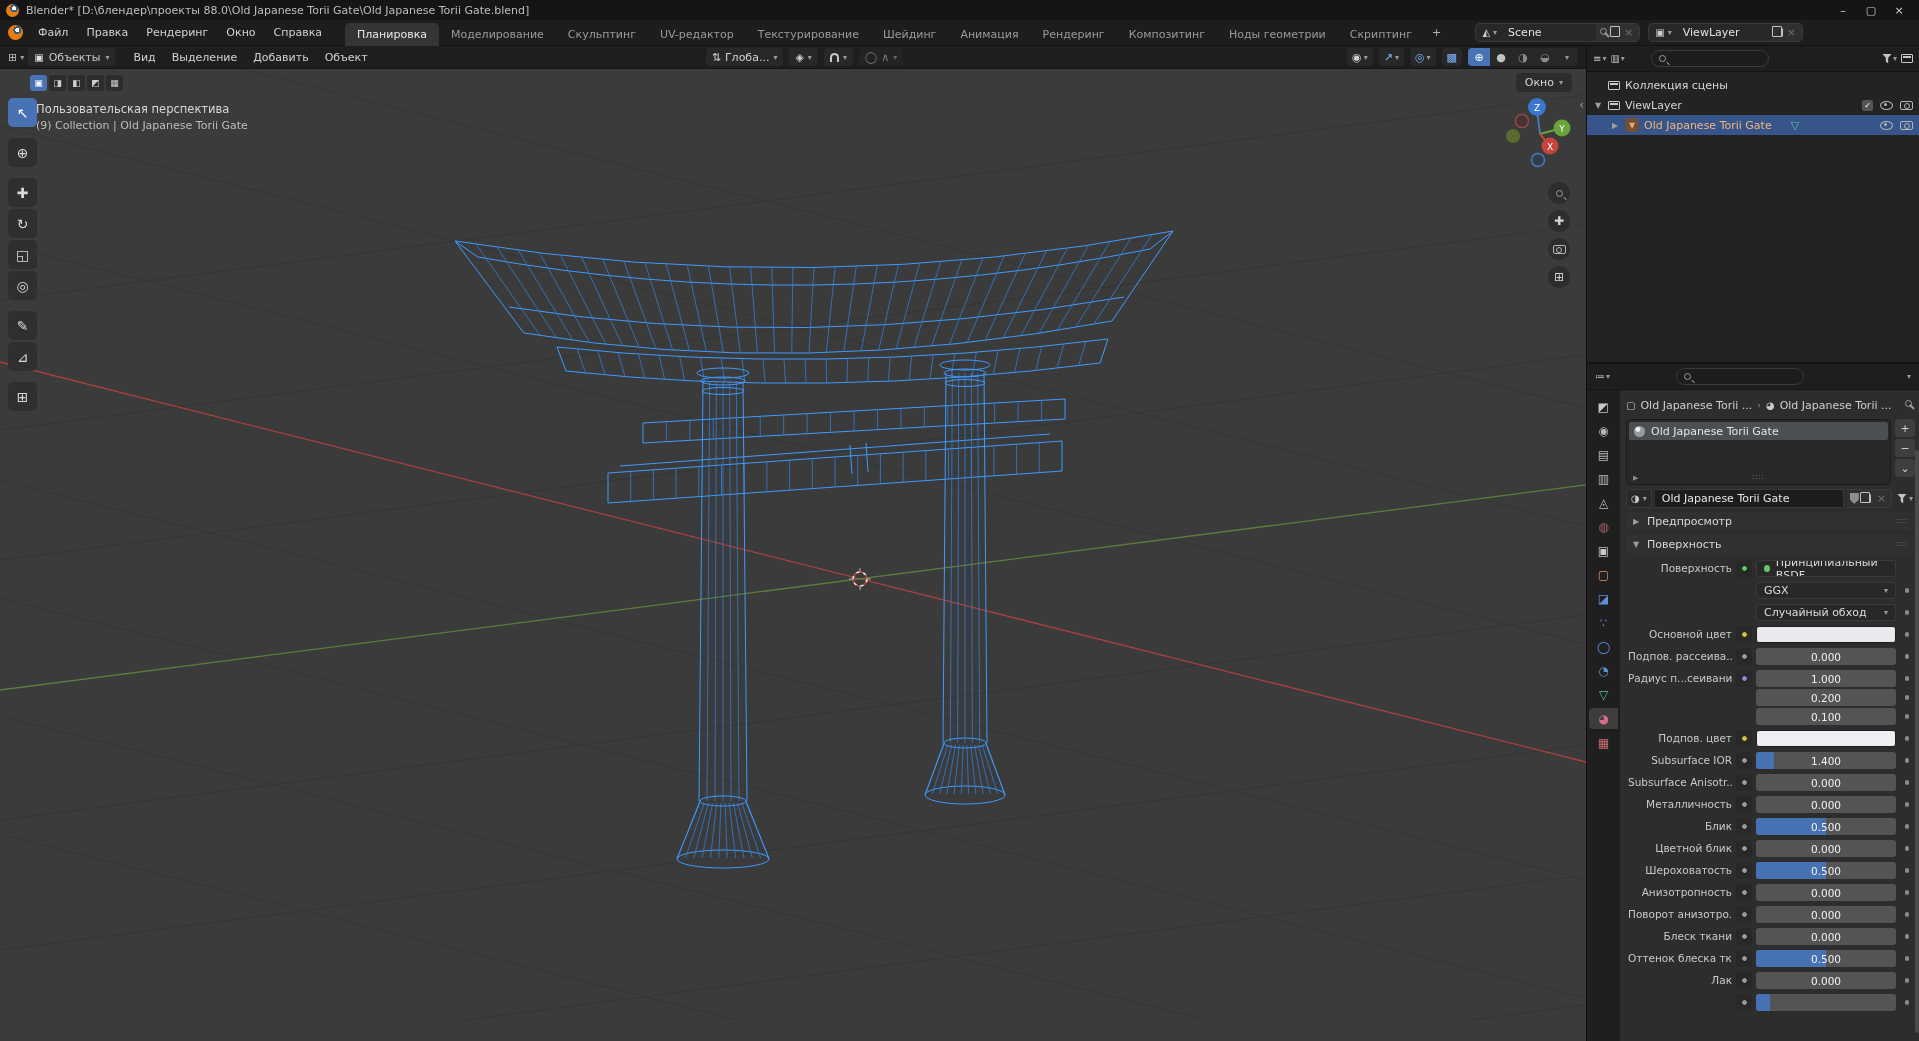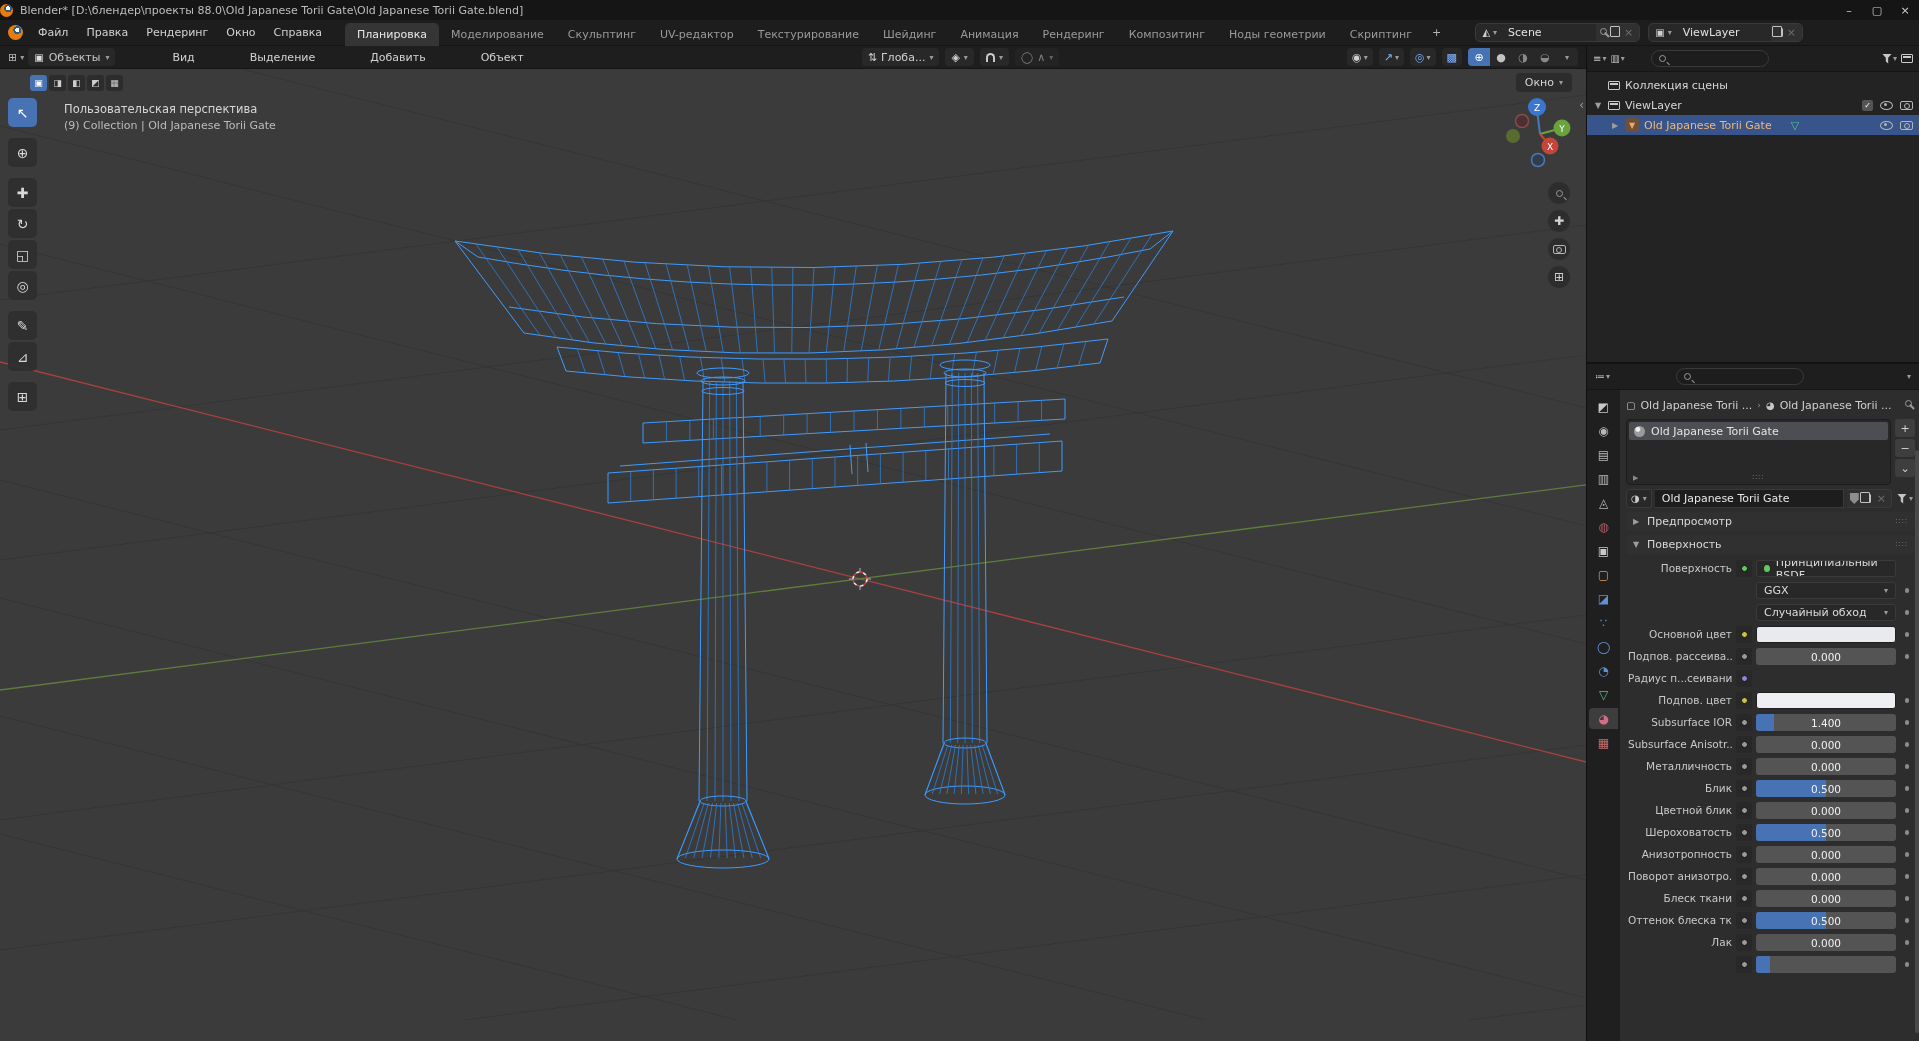--- a/index.html
+++ b/index.html
@@ -2,21 +2,21 @@
 <html><head>
 <meta charset="utf-8">
 <style>
   * { box-sizing: border-box; margin:0; padding:0; }
   html,body { width:1919px; height:1041px; overflow:hidden; background:#101010;
     font-family:"DejaVu Sans","Liberation Sans",sans-serif; font-size:11px; color:#c6c6c6;
     -webkit-font-smoothing:antialiased; }
   #app { position:relative; width:1919px; height:1041px; display:flex; flex-direction:column; }
 
   
-  #titlebar { height:20px; background:#151515; display:flex; align-items:center; padding:0 0; flex:0 0 auto; }
+  #titlebar { height:20px; background:#151515; display:flex; align-items:center; padding:0 6px; flex:0 0 auto; }
   .blender-logo { width:13px; height:13px; border-radius:50%;
     background:radial-gradient(circle at 62% 34%, #ffffff 0 2px, #2a5b8a 2px 4px, #e87d0d 4px 100%); margin-right:7px; }
   #title-text { color:#bdbdbd; font-size:11px; white-space:nowrap; }
   .win-controls { margin-left:auto; display:flex; }
   .win-btn { width:28px; height:18px; display:flex; align-items:center; justify-content:center; color:#cfcfcf; font-size:11px; }
 
   
   #menubar { height:26px; background:#1d1d1d; display:flex; align-items:center; padding:0 6px; flex:0 0 auto; border-bottom:1px solid #131313; }
   .blender-logo.sm { width:15px; height:15px; margin:0 6px 0 2px; }
   .menu-item { padding:3px 9px; border-radius:4px; color:#d2d2d2; cursor:default; }
@@ -35,39 +35,39 @@
   
   #main { flex:1 1 auto; display:flex; min-height:0; }
   #viewport { position:relative; width:1587px; background:#3b3b3b; overflow:hidden; border-right:1px solid #101010; }
 
   .vp-header { position:absolute; left:0; top:0; right:0; height:23px; background:#1e1e1e; border-bottom:1px solid #151515;
     display:flex; align-items:center; padding:0 8px; z-index:5; }
   .vph-icon { color:#b9b9b9; font-size:11px; margin-right:2px; }
   .vph-caret { color:#8d8d8d; font-size:8px; margin:0 4px 0 1px; }
   .mode-pill { display:flex; align-items:center; background:#282828; border-radius:4px; height:18px; padding:0 6px; margin-right:10px; gap:5px; }
   .mode-pill .cube { color:#e0e0e0; font-size:10px; }
-  .vp-menu { padding:3px 8px; border-radius:4px; color:#d2d2d2;margin-left:39px; }
+  .vp-menu { padding:3px 8px; border-radius:4px; color:#d2d2d2; }
   .mid-cluster { display:flex; align-items:center; gap:6px; margin-left:330px; }
   .pill { display:flex; align-items:center; gap:4px; background:#282828; border-radius:4px; height:18px; padding:0 6px; color:#d0d0d0; }
   .pill.dim { opacity:.55; }
   .i-magnet { width:9px; height:9px; border:2px solid #c9c9c9; border-bottom:none; border-radius:5px 5px 0 0; display:inline-block; }
   .right-cluster { display:flex; align-items:center; gap:6px; margin-left:auto; }
   .icon-btn { display:flex; align-items:center; gap:2px; background:#282828; border-radius:4px; height:18px; padding:0 5px; color:#cfcfcf; }
   .shade-group { display:flex; background:#282828; border-radius:4px; height:18px; align-items:center; overflow:hidden; }
   .shade-btn { width:22px; height:18px; display:flex; align-items:center; justify-content:center; color:#c3c3c3; font-size:11px; }
   .shade-btn.active { background:#4772b3; color:#fff; }
   .shade-btn.dim { color:#8a8a8a; }
 
   
   .sel-modes { position:absolute; left:30px; top:29px; display:flex; gap:2px; z-index:4; }
   .selmode-btn { width:17px; height:16px; background:#2c2c2c; border-radius:3px; display:flex; align-items:center; justify-content:center; color:#cfcfcf; font-size:9px; }
   .selmode-btn.active { background:#4772b3; color:#fff; }
   .options-pill { position:absolute; right:14px; top:27px; z-index:4; display:flex; align-items:center; gap:5px;
     background:#2a2a2ad9; border-radius:4px; padding:3px 9px; color:#d5d5d5; }
-  .vp-text { position:absolute; left:64px; top:56px; z-index:4; pointer-events:none; }
+  .vp-text { position:absolute; left:36px; top:56px; z-index:4; pointer-events:none; }
   .vp-text .l1 { color:#d8d8d8; font-size:11.5px; }
   .vp-text .l2 { color:#bcbcbc; font-size:11px; margin-top:3px; }
 
   #toolshelf { position:absolute; left:8px; top:52px; display:flex; flex-direction:column; gap:2px; z-index:4; }
   .tool-btn { width:29px; height:29px; background:#2e2e2ee8; border-radius:5px; display:flex; align-items:center; justify-content:center;
     color:#d8d8d8; font-size:14px; }
   .tool-btn.active { background:#4772b3; color:#fff; }
   .tool-gap { height:7px; }
 
   #vp-canvas { position:absolute; left:0; top:23px; width:1587px; height:951px; display:block; }
@@ -758,20 +758,46 @@
                         <i></i>
                       </span>
                     </div>
                   </div>
                 </div>
                 <div class="prow">
                   <div class="plabel">Радиус п...сеивания</div>
                   <span class="psock">
                     <span class="dot" style="background: rgb(143, 134, 216);"></span>
                   </span>
+                  <div class="plines">
+                    <div class="pline">
+                      <div class="pfield num">
+                        <span>1.000</span>
+                      </div>
+                      <span class="kdot">
+                        <i></i>
+                      </span>
+                    </div>
+                    <div class="pline">
+                      <div class="pfield num">
+                        <span>0.200</span>
+                      </div>
+                      <span class="kdot">
+                        <i></i>
+                      </span>
+                    </div>
+                    <div class="pline">
+                      <div class="pfield num">
+                        <span>0.100</span>
+                      </div>
+                      <span class="kdot">
+                        <i></i>
+                      </span>
+                    </div>
+                  </div>
                 </div>
                 <div class="prow">
                   <div class="plabel">Подпов. цвет</div>
                   <span class="psock">
                     <span class="dot" style="background: rgb(205, 191, 73);"></span>
                   </span>
                   <div class="plines">
                     <div class="pline">
                       <div class="pfield swatch" style="background: rgb(237, 239, 242);"></div>
                       <span class="kdot">

